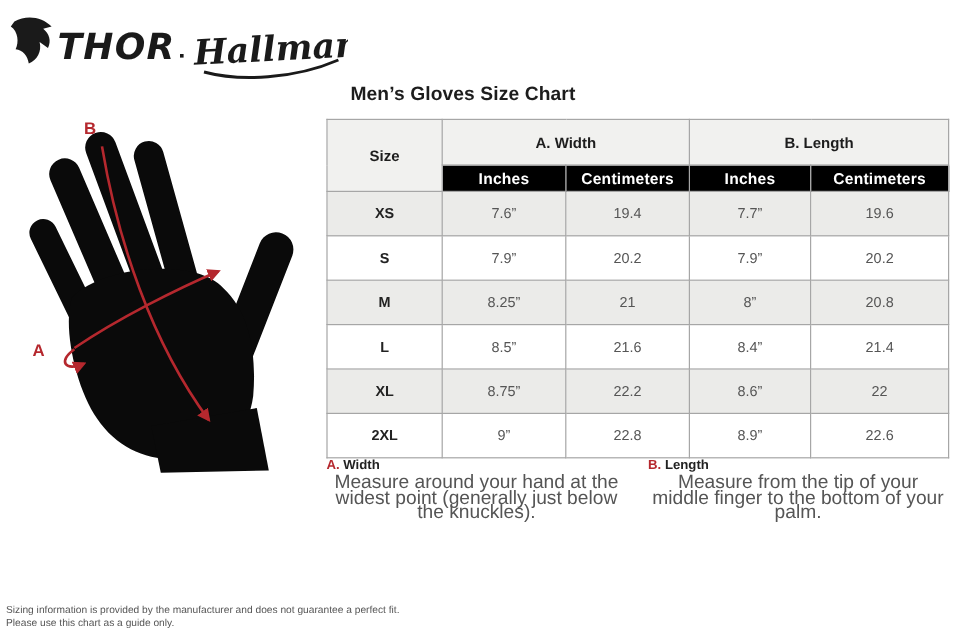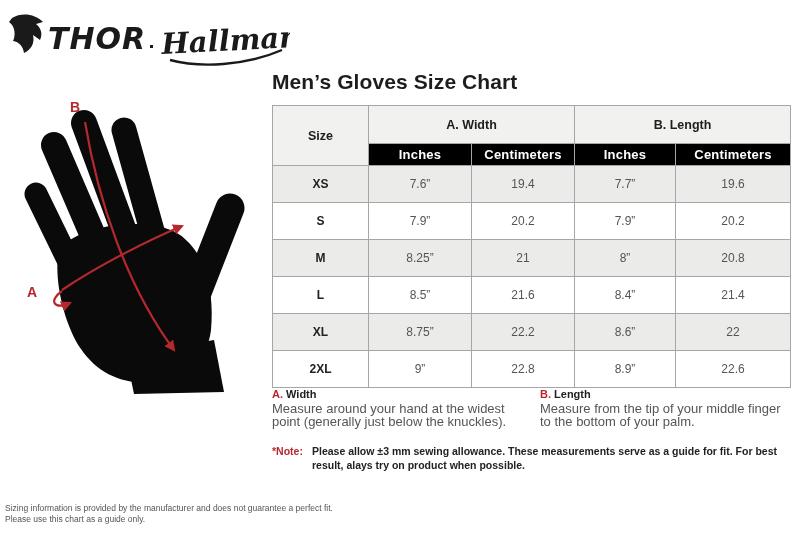--- a/index.html
+++ b/index.html
@@ -10,21 +10,21 @@
   
   .brand { position:absolute; left:8px; top:12px; display:flex; align-items:flex-start; }
   .thor-logo { width:148px; height:48px; }
   .hallman-logo { width:130px; height:54px; margin-left:4px; margin-top:4px; }
 
   
   .glove { position:absolute; left:14px; top:90px; width:248px; height:305px; }
 
   
   .content { position:absolute; left:272px; top:70px; width:518px; }
-  h1.section-title { font-size:21px; font-weight:bold; color:#1d1d1d; letter-spacing:0.1px; }
+  h1.section-title { font-size:16px; font-weight:bold; color:#1d1d1d; letter-spacing:0.1px;margin-left:20px; }
   .title-top { margin-bottom:11px; }
 
   table.size-chart { border-collapse:collapse; table-layout:fixed; width:518px; }
   table.size-chart th, table.size-chart td {
     border:1px solid #a6a6a6; text-align:center; vertical-align:middle; }
   col.c-size { width:96px; } col.c-ain { width:103px; } col.c-acm { width:103px; }
   col.c-bin { width:101px; } col.c-bcm { width:115px; }
   th.group { background:#f1f1ef; font-size:12.5px; font-weight:bold; height:38px; color:#1d1d1d; }
   th.size-head { background:#f1f1ef; font-size:12.5px; font-weight:bold; color:#1d1d1d;margin-top:20px; }
   th.black { background:#000; color:#fff; font-size:13px; font-weight:bold; height:22px; letter-spacing:0.2px; }
@@ -32,21 +32,21 @@
   tbody td.size-cell { font-weight:bold; color:#222; }
   tbody tr:nth-child(odd) { background:#ebebe9; }
   tbody tr:nth-child(even) { background:#ffffff; }
 
   .measure-title { margin-top:15px; margin-bottom:10px; }
   .measure-cols { display:flex; gap:18px; }
   .measure-col { width:250px; }
   .measure-col.right { width:250px; }
   .measure-label { font-size:11px; font-weight:bold; color:#222; margin-bottom:3px; }
   .measure-label .letter { color:#b5282e; }
-  .measure-desc { font-size:13px; line-height:12.5px; color:#555; }
+  .measure-desc { font-size:16px; line-height:12.5px; color:#555;text-align:center; }
 
   .note { display:flex; margin-top:17px; font-size:10.5px; line-height:13.5px; font-weight:bold; }
   .note-label { color:#b5282e; width:40px; flex:0 0 40px; }
   .note-text { color:#222; width:468px; }
 
   
   .footer { position:absolute; left:5px; top:503px; font-size:8.5px; line-height:11px; color:#555; }
 </style>
 </head>
 <body>
@@ -173,24 +173,20 @@
       </div>
       <div class="measure-col right">
         <div class="measure-label">
           <span class="letter">B.</span>
           <span>Length</span>
         </div>
         <div class="measure-desc">Measure from the tip of your middle finger to the bottom of your palm.</div>
       </div>
     </div>
 
-    <div class="note">
-      <span class="note-label">*Note:</span>
-      <span class="note-text">Please allow ±3 mm sewing allowance. These measurements serve as a guide for fit. For best result, alays try on product when possible.</span>
-    </div>
 
   </div>
 
   <div class="footer">
     <div>Sizing information is provided by the manufacturer and does not guarantee a perfect fit.</div>
     <div>Please use this chart as a guide only.</div>
   </div>
 
 </div>
 

